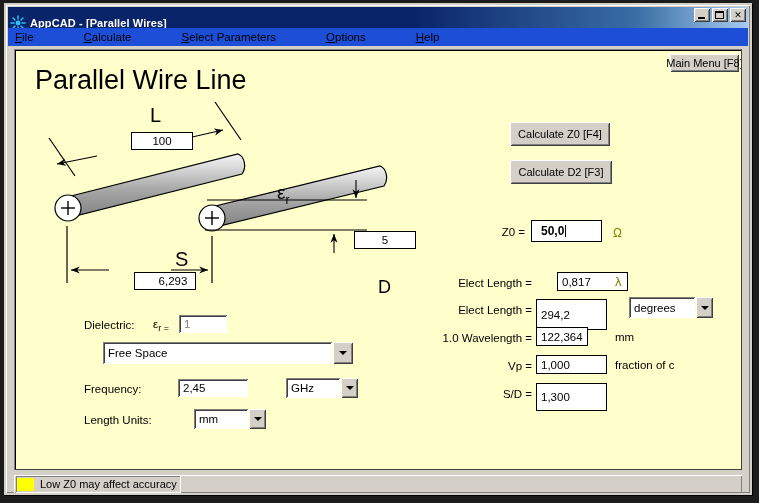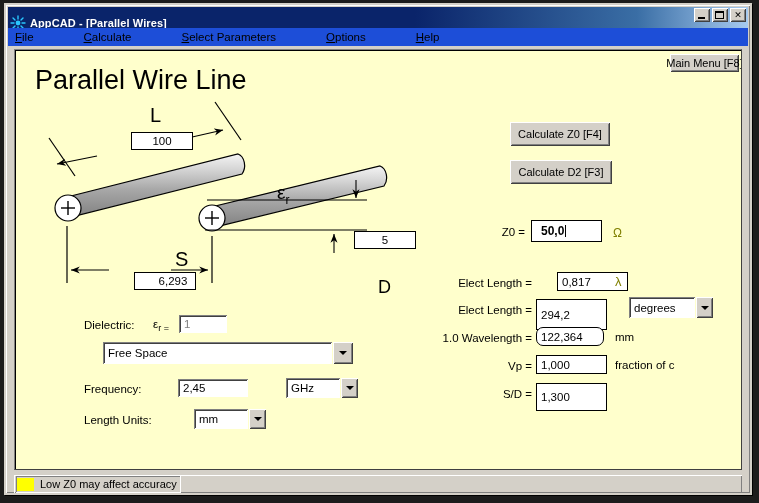--- a/index.html
+++ b/index.html
@@ -225,21 +225,21 @@
     <div class="lbl r" style="left:400px;top:254px;width:117px;">Elect Length =</div>
     <div class="field" style="position:absolute;left:521px;top:249px;width:71px;height:31px;">294,2</div>
     <div class="combo" style="position:absolute;left:598px;top:247px;width:100px;height:21px;">
       <span class="cbox">degrees</span>
       <span class="cbtn">
         <i class="arrow-dn"></i>
       </span>
     </div>
 
     <div class="lbl r" style="left:400px;top:282px;width:117px;">1.0 Wavelength =</div>
-    <div class="field" style="position:absolute;left:521px;top:277px;width:68px;height:19px;border-radius:7px;">122,364</div>
+    <div class="field" style="position:absolute;left:521px;top:277px;width:52px;height:19px;">122,364</div>
     <div class="unit" style="left:600px;top:281px;">mm</div>
 
     <div class="lbl r" style="left:400px;top:310px;width:117px;">Vp =</div>
     <div class="field" style="position:absolute;left:521px;top:305px;width:71px;height:19px;">1,000</div>
     <div class="unit" style="left:600px;top:309px;">fraction of c</div>
 
     <div class="lbl r" style="left:400px;top:338px;width:117px;">S/D =</div>
     <div class="field" style="position:absolute;left:521px;top:333px;width:71px;height:28px;">1,300</div>
 
     <div class="lbl" style="left:69px;top:269px;">Dielectric:</div>

